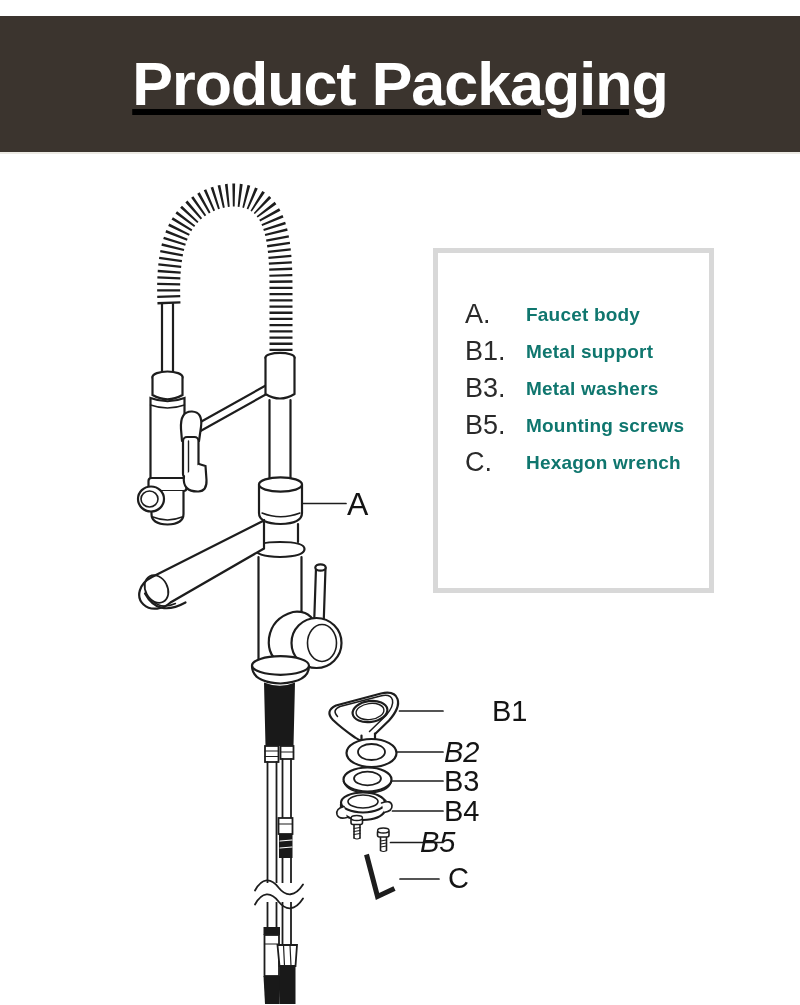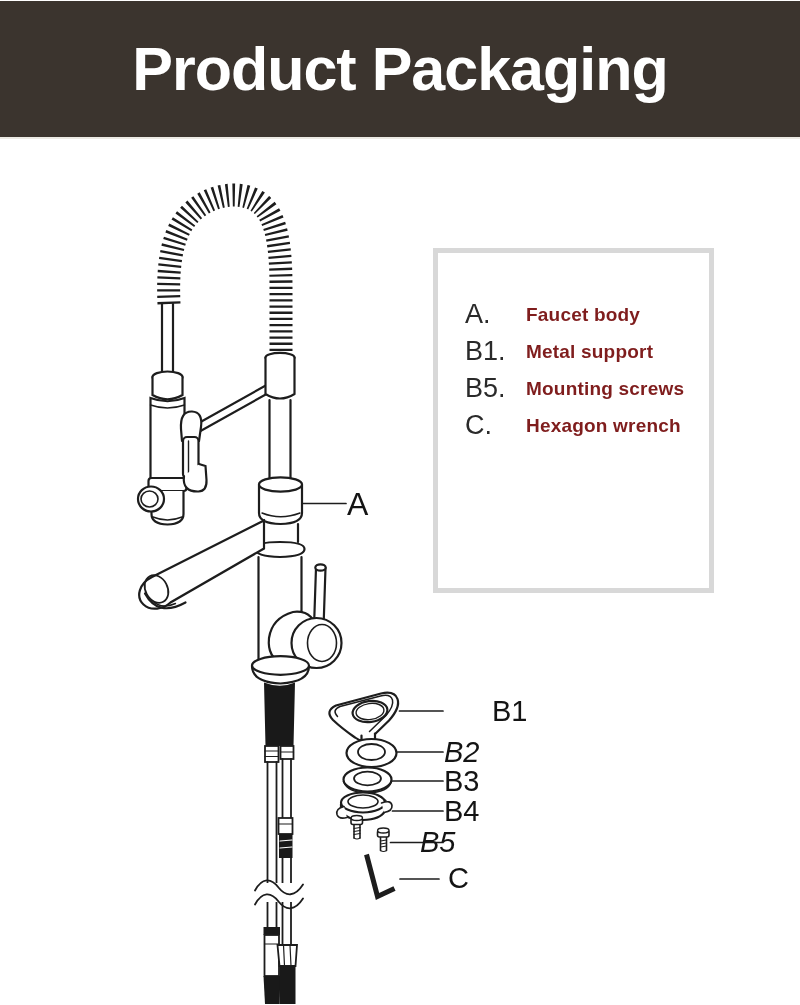--- a/index.html
+++ b/index.html
@@ -1,33 +1,33 @@
 <!DOCTYPE html>
 <html><head>
 <meta charset="utf-8">
 <style>
   html,body{margin:0;padding:0;}
   body{width:800px;height:1005px;font-family:"Liberation Sans",sans-serif;background:#ffffff;}
   .page{position:relative;width:800px;height:1005px;overflow:hidden;background:#ffffff;}
 
   
-  .header{position:absolute;left:0;top:1px;width:800px;height:136px;background:#3b342e;
-          display:flex;align-items:center;justify-content:center;border-bottom:2px solid #eceae4;}
+  .header{position:absolute;left:0;top:16px;width:800px;height:136px;background:#3b342e;
+          display:flex;align-items:center;justify-content:center;border-bottom:2px solid #eceae4;text-decoration:underline;}
   .header h1{margin:0;color:#ffffff;font-size:61px;font-weight:bold;letter-spacing:-1px;}
 
   
   .diagram-svg{position:absolute;left:0;top:0;}
 
   
   .legend{position:absolute;left:433px;top:248px;width:281px;height:345px;
           border:5px solid #d8d8d8;background:#ffffff;box-sizing:border-box;
           padding:43px 0 0 27px;}
   .legend-row{display:flex;align-items:center;height:37px;}
   .legend-code{width:61px;font-size:27px;font-weight:400;color:#2a2a2a;flex:0 0 auto;}
-  .legend-label{font-size:19px;font-weight:bold;color:#7f1d1d;letter-spacing:0.2px;white-space:nowrap;}
+  .legend-label{font-size:19px;font-weight:bold;color:#0f766e;letter-spacing:0.2px;white-space:nowrap;}
 
   
   .callout{position:absolute;font-size:29px;font-weight:400;color:#141414;line-height:1;}
   .callout-a {left:347px;top:488px;font-size:32px;}
   .callout-b1{left:444px;top:697px;margin-left:48px;}
   .callout-b2{left:444px;top:738px;font-style:italic;}
   .callout-b3{left:444px;top:767px;}
   .callout-b4{left:444px;top:797px;}
   .callout-b5{left:420px;top:828px;font-style:italic;}
   .callout-c {left:448px;top:864px;}
@@ -210,20 +210,24 @@
   <div class="legend">
     <div class="legend-row">
       <span class="legend-code">A.</span>
       <span class="legend-label">Faucet body</span>
     </div>
     <div class="legend-row">
       <span class="legend-code">B1.</span>
       <span class="legend-label">Metal support</span>
     </div>
     <div class="legend-row">
+      <span class="legend-code">B3.</span>
+      <span class="legend-label">Metal washers</span>
+    </div>
+    <div class="legend-row">
       <span class="legend-code">B5.</span>
       <span class="legend-label">Mounting screws</span>
     </div>
     <div class="legend-row">
       <span class="legend-code">C.</span>
       <span class="legend-label">Hexagon wrench</span>
     </div>
   </div>
 
 </div>

